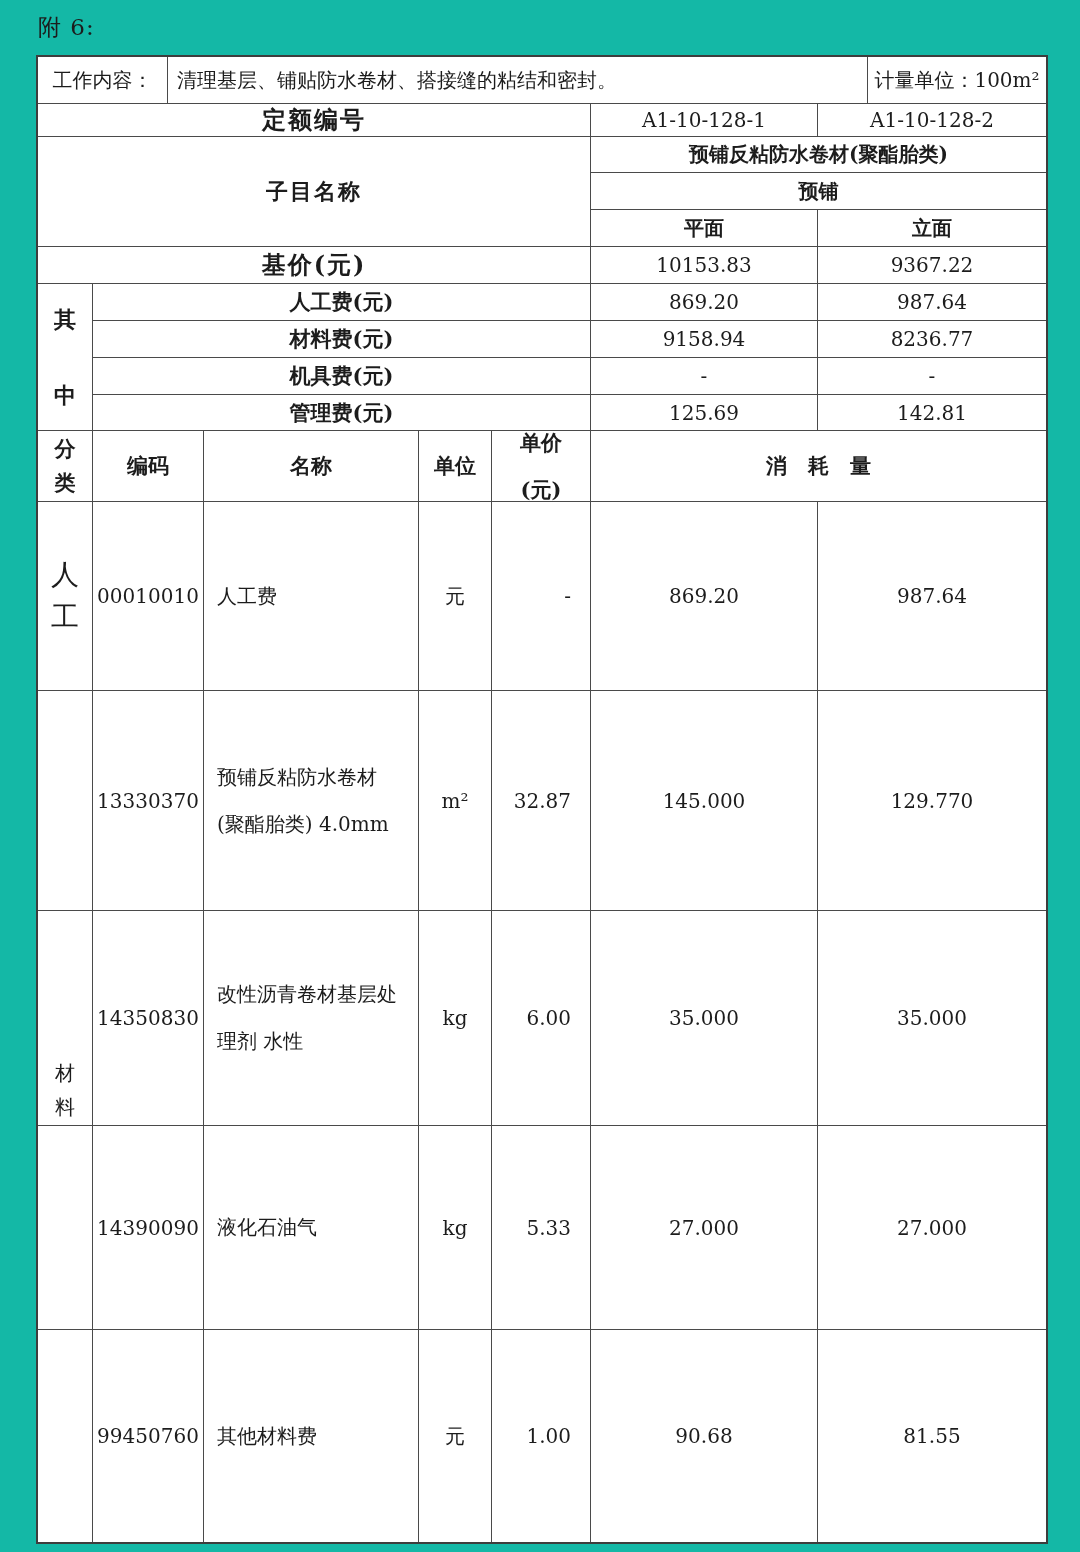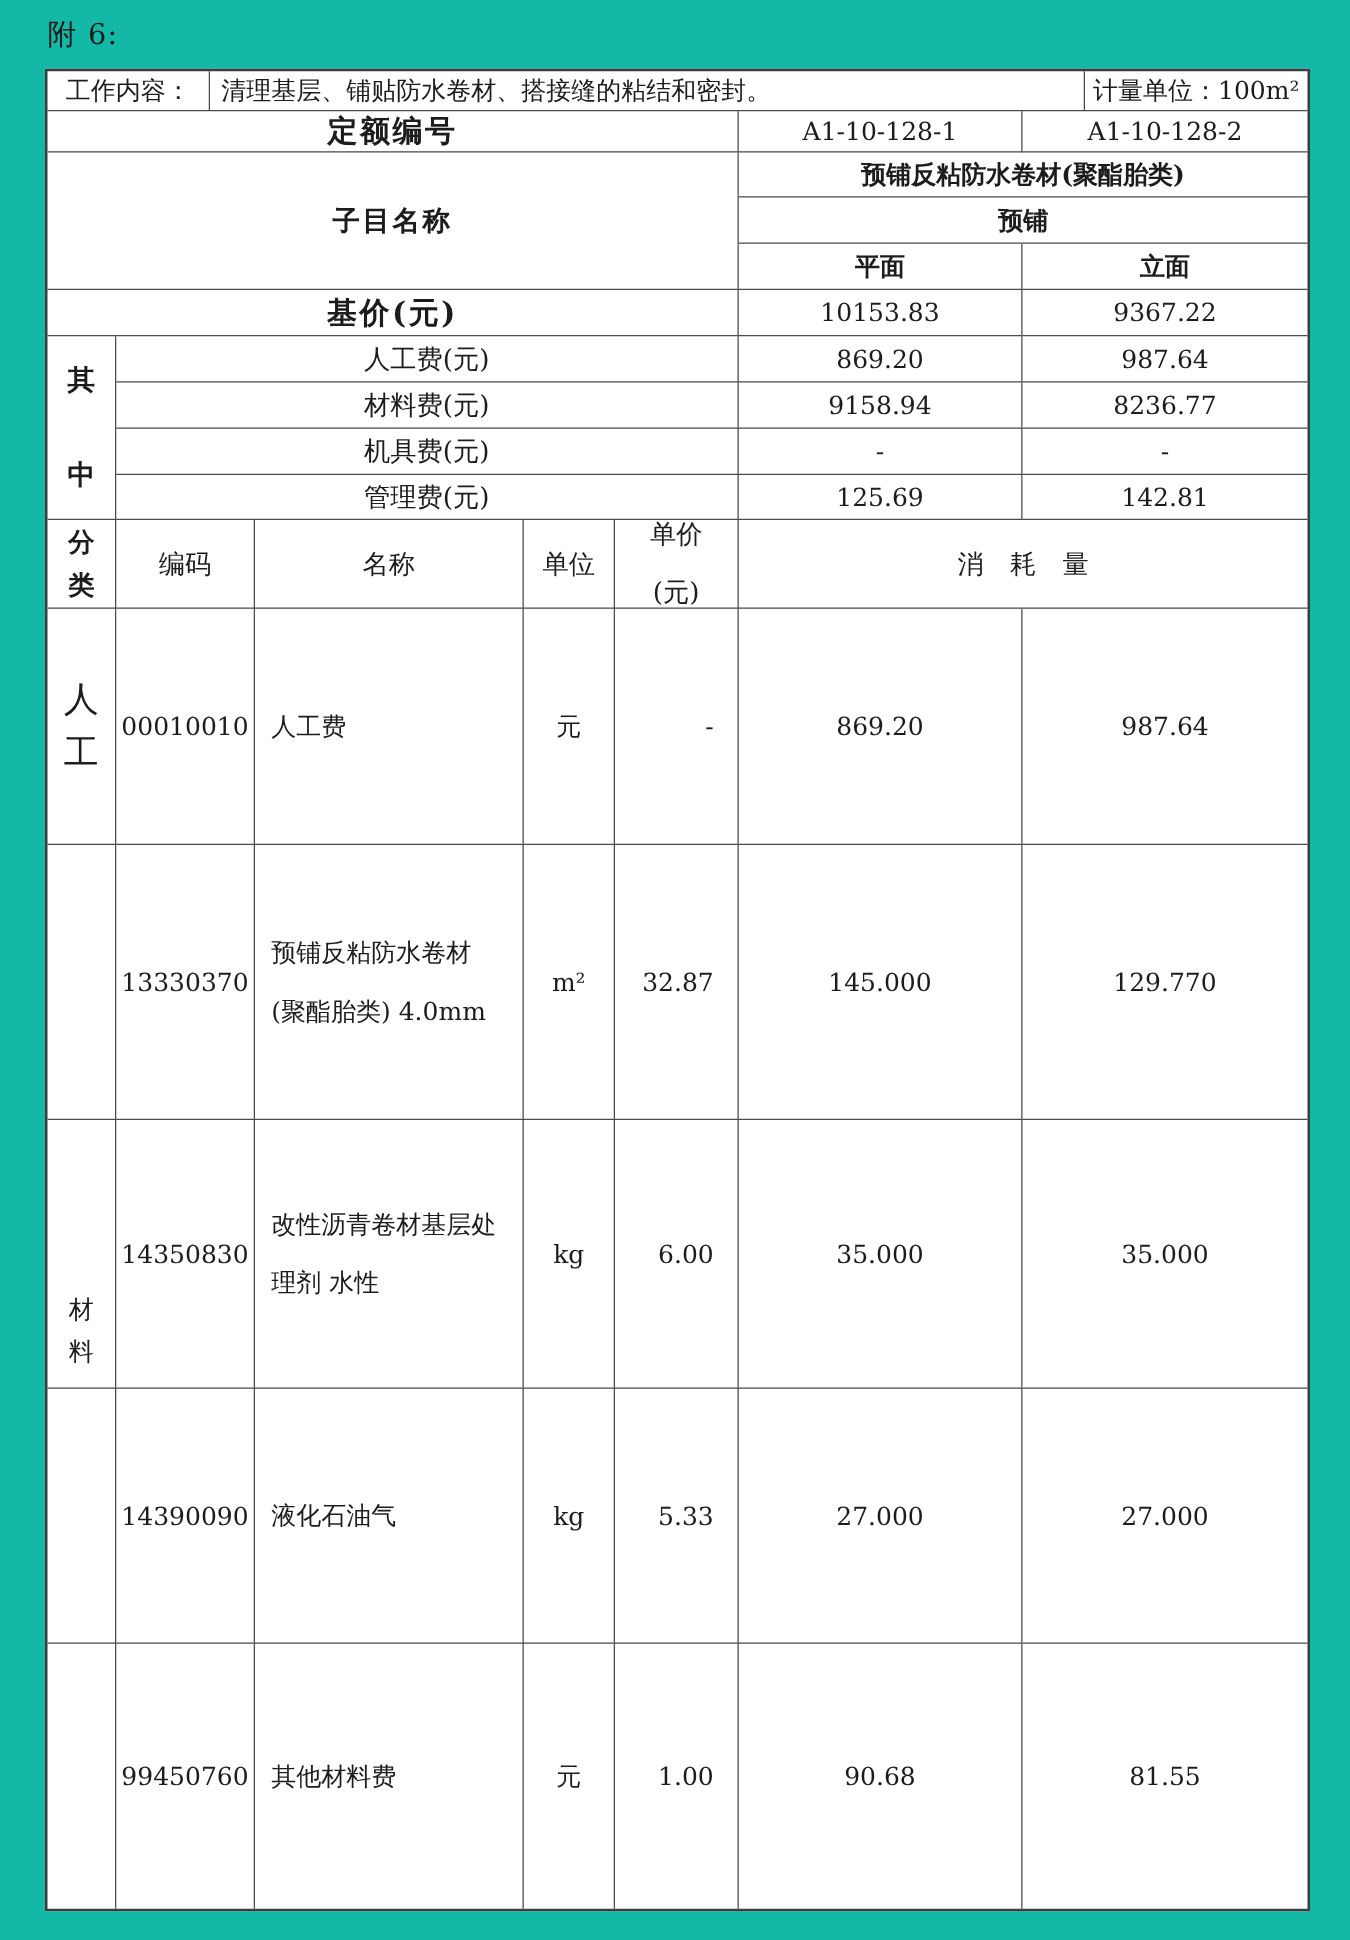--- a/index.html
+++ b/index.html
@@ -15,21 +15,21 @@
     position:absolute; left:38px; top:12px;
     font-size:23px; letter-spacing:1px;
   }
 
   .doc-table {
     position:absolute; left:36px; top:55px; width:1012px;
     border:2px solid #3d3d3d; background:#fff;
   }
 
   
-  .work-row { display:flex; height:32px; border-bottom:1px solid #4a4a4a; }
+  .work-row { display:flex; height:47px; border-bottom:1px solid #4a4a4a; }
   .work-row > div { display:flex; align-items:center; font-size:20px; }
   .work-label { width:130px; border-right:1px solid #4a4a4a; justify-content:center; }
   .work-content { flex:1; padding-left:9px; }
   .work-unit { width:179px; border-left:1px solid #4a4a4a; justify-content:center; }
 
   
   .grid {
     display:grid;
     grid-template-columns:55px 111px 215px 73px 99px 227px 228px;
     grid-template-rows:33px 36px 37px 37px 37px 37px 37px 37px 36px 71px 189px 220px 215px 204px 212px;
@@ -37,33 +37,33 @@
   .c {
     border-right:1px solid #4a4a4a; border-bottom:1px solid #4a4a4a;
     display:flex; align-items:center; justify-content:center;
     font-size:20px; text-align:center; overflow:hidden;
   }
   .rb0 { border-right:none; }
   .bb0 { border-bottom:none; }
 
   .hlabel  { font-weight:bold; font-size:24px; letter-spacing:2px; }
   .hlabel2 { font-weight:bold; font-size:22px; letter-spacing:2px; }
-  .blabel  { font-weight:normal; font-size:21px; }
+  .blabel  { font-weight:bold; font-size:21px; }
   .b20     { font-weight:bold; font-size:20px; }
 
   .left  { justify-content:flex-start; text-align:left; padding-left:13px; }
   .right { justify-content:flex-end; text-align:right; padding-right:19px; }
   .preline { white-space:pre-line; line-height:47px; }
 
   .vtext { display:block; width:1.2em; word-break:break-all; text-align:center; margin:0 auto; }
   .vt-among    { font-weight:bold; font-size:22px; line-height:76px; }
   .vt-category { font-weight:bold; font-size:21px; line-height:34px; }
   .vt-labor    { font-size:28px; line-height:42px; }
   .vt-material { font-size:20px; line-height:34px; }
-  .vbottom { align-items:flex-end; padding-bottom:12px; }
+  .vbottom { align-items:flex-end; padding-bottom:1px; }
 </style>
 </head>
 <body>
 
 <div class="sheet">
 
   <div class="attach">附 6:</div>
 
   <div class="doc-table">
 

